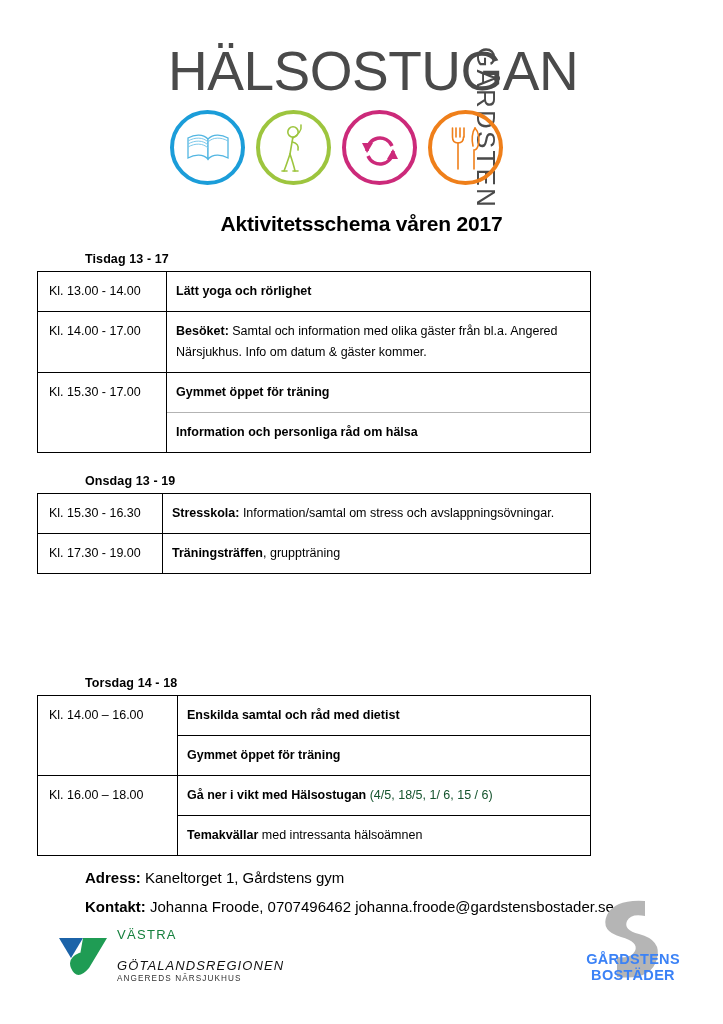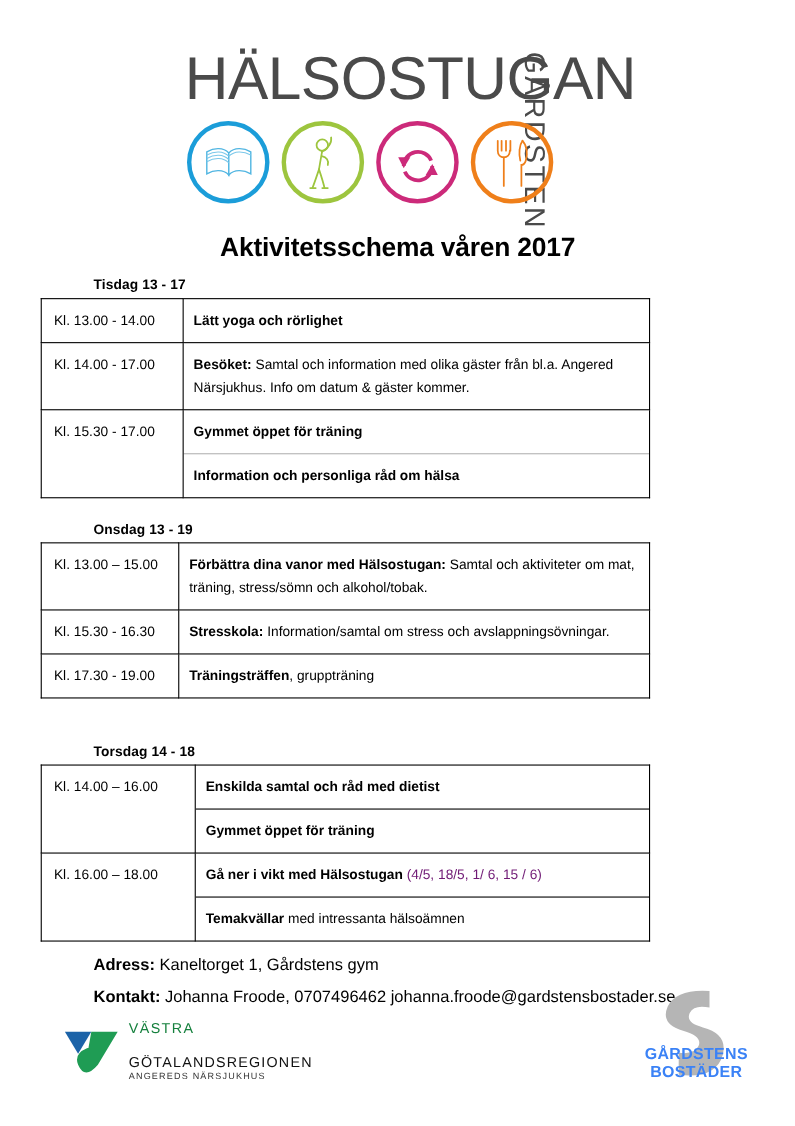--- a/index.html
+++ b/index.html
@@ -54,21 +54,21 @@
   .circ{
     width:75px;height:75px;
     border-radius:50%;
     display:flex;align-items:center;justify-content:center;
     box-sizing:border-box;
   }
 
   
   .title{
     text-align:center;
-    font-size:24px;
+    font-size:21px;
     font-weight:bold;
     margin:0;
     padding:0;
     position:absolute;
     top:212px;
     left:0;
     width:723px;
     letter-spacing:-0.2px;
   }
 
@@ -102,40 +102,40 @@
     padding:9px 8px 9px 9px;
     line-height:21px;
   }
   .dcell b{font-weight:bold;}
   .sub{
     border-top:1.3px solid #000;
   }
   .sub-light{
     border-top:1.3px solid #b3b3b3;
   }
-  .green{color:#701a75;}
+  .green{color:#14532d;}
 
   
   .footer-txt{
     position:absolute;
     left:85px;
     font-size:15px;
     line-height:17px;
     text-align:right;
   }
   .footer-txt b{font-weight:bold;}
 
   .vgr-logo{
     position:absolute;
     left:57px; top:928px;
     display:flex; align-items:center; gap:8px;
   }
   .vgr-text{line-height:1;}
   .vgr-l1{font-size:13px;letter-spacing:1.3px;color:#15803d;font-weight:400;}
-  .vgr-l2{font-size:13px;letter-spacing:1.1px;color:#111;font-weight:400;margin-top:18px;}
+  .vgr-l2{font-size:13px;letter-spacing:1.1px;color:#111;font-weight:400;margin-top:18px;font-style:italic;}
   .vgr-l3{font-size:8.2px;letter-spacing:1.1px;color:#333;margin-top:3px;}
 
   .gb-logo{
     position:absolute;
     left:573px; top:893px;
     width:120px; height:100px;
   }
   .gb-text{
     position:absolute;
     left:0; top:58px; width:120px;
@@ -246,28 +246,20 @@
 <div class="section" id="sec1" style="top:474px;">
   <div class="day-head">Onsdag 13 - 19</div>
   <table class="sched">
     <colgroup>
         <col style="width:125px">
         <col>
       </colgroup>
     <tbody>
       <tr>
         <td>
-            <div class="tcell">Kl. 13.00 – 15.00</div>
-          </td>
-        <td>
-            <div class="dcell"><b>Förbättra dina vanor med Hälsostugan:</b><span> Samtal och aktiviteter om mat, träning, stress/sömn och alkohol/tobak.</span></div>
-          </td>
-      </tr>
-      <tr>
-        <td>
             <div class="tcell">Kl. 15.30 - 16.30</div>
           </td>
         <td>
             <div class="dcell"><b>Stresskola:</b><span> Information/samtal om stress och avslappningsövningar.</span></div>
           </td>
       </tr>
       <tr>
         <td>
             <div class="tcell">Kl. 17.30 - 19.00</div>
           </td>

